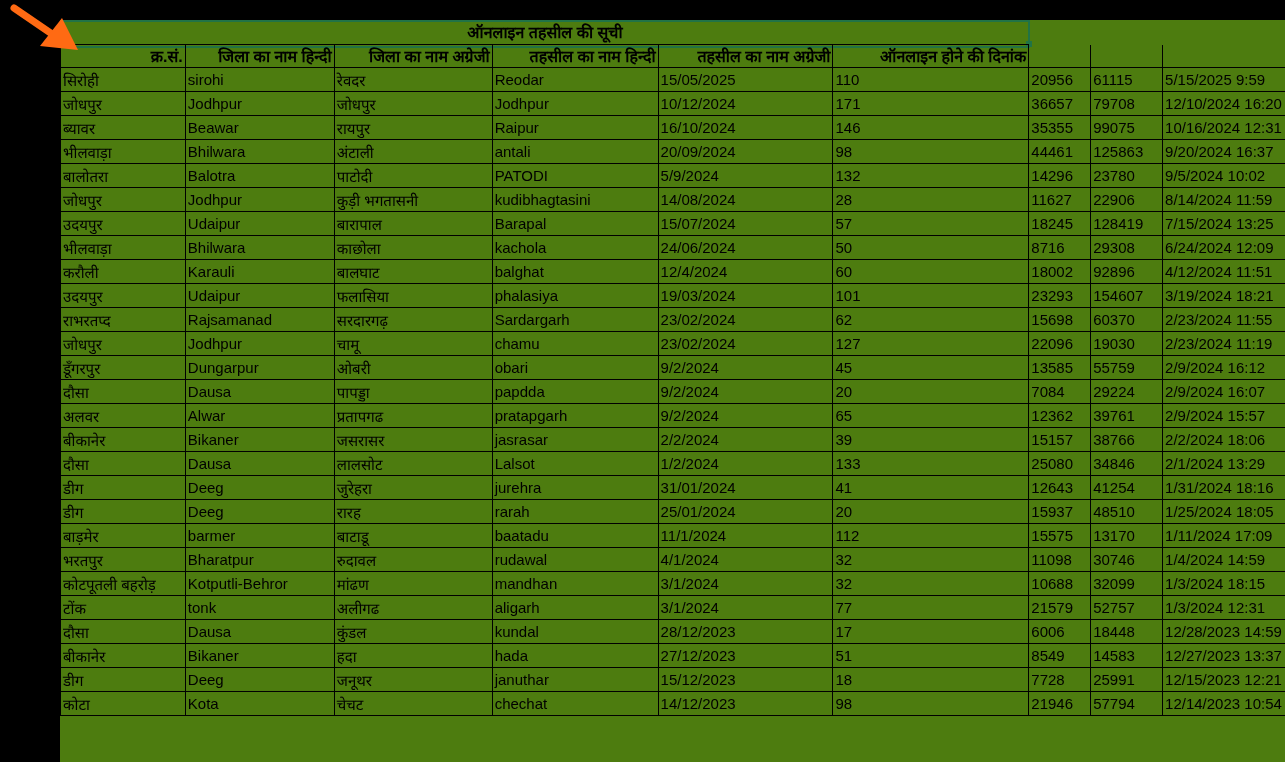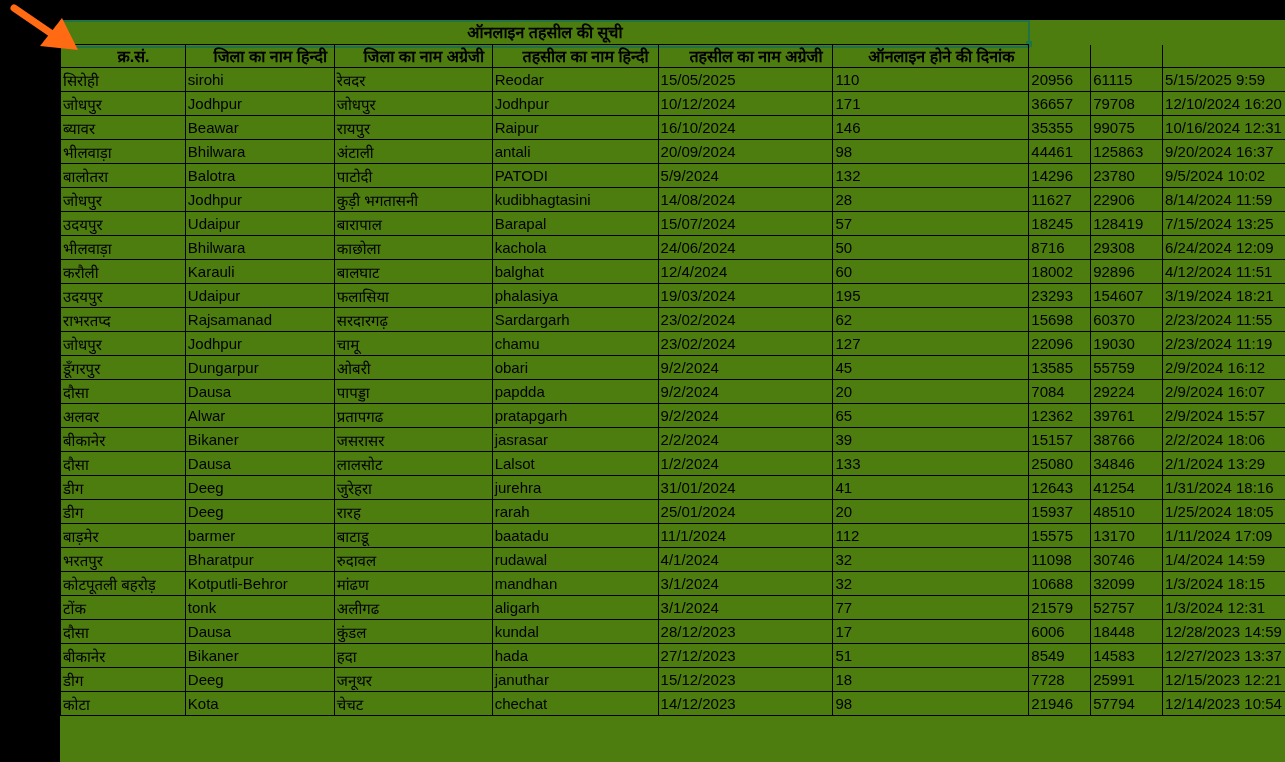--- a/index.html
+++ b/index.html
@@ -33,21 +33,21 @@
     border-collapse:collapse; table-layout:fixed;
   }
   table.grid th, table.grid td {
     border:1px solid #000;
     height:23px; padding:0 2px;
     font-size:15px; color:#000;
     white-space:nowrap; overflow:hidden;
     text-align:left; vertical-align:middle;
   }
   table.grid th {
-    font-weight:bold; text-align:center; font-size:16px; height:22px;padding-left:23px;
+    font-weight:bold; text-align:right; font-size:16px; height:22px;padding-left:23px;
   }
   table.grid th.empty { border-top:none; border-right:none; border-bottom:1px solid #000; }
   .hi { font-size:16px; }
   .arrow {
     position:absolute; left:10px; top:4px; width:70px; height:50px; pointer-events:none;
   }
 </style>
 </head>
 <body>
 
@@ -180,21 +180,21 @@
           <td>18002</td>
           <td>92896</td>
           <td>4/12/2024 11:51</td>
         </tr>
         <tr>
           <td class="hi">उदयपुर</td>
           <td>Udaipur</td>
           <td class="hi">फलासिया</td>
           <td>phalasiya</td>
           <td>19/03/2024</td>
-          <td>195</td>
+          <td>101</td>
           <td>23293</td>
           <td>154607</td>
           <td>3/19/2024 18:21</td>
         </tr>
         <tr>
           <td class="hi">राभरतप्द</td>
           <td>Rajsamanad</td>
           <td class="hi">सरदारगढ़</td>
           <td>Sardargarh</td>
           <td>23/02/2024</td>

